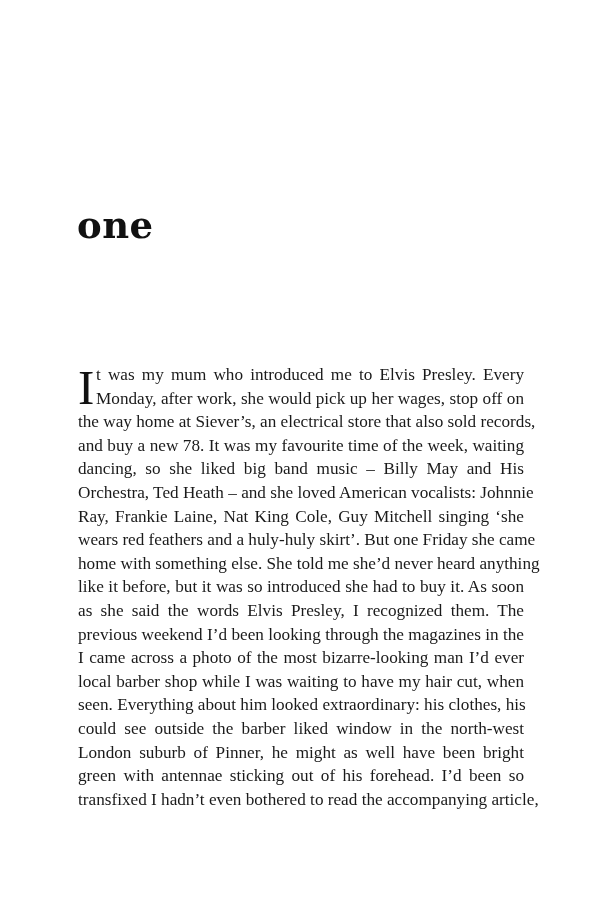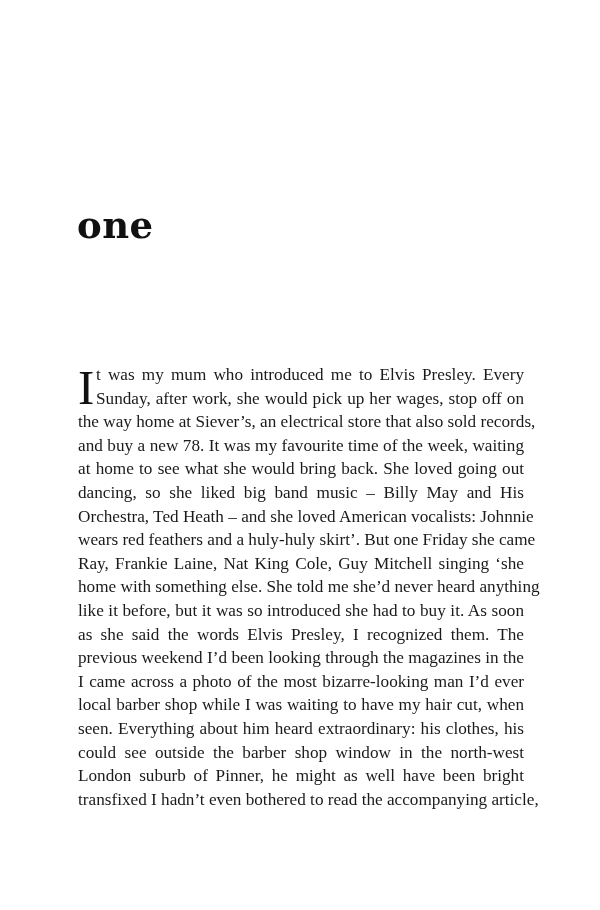--- a/index.html
+++ b/index.html
@@ -28,33 +28,33 @@
 </head>
 <body>
 
 <div class="page">
   <div class="chapter-title">one</div>
 
   <div class="body-text">
     <div class="dropcap-wrap">
       <span class="dropcap">I</span>
       <span class="line indented">t was my mum who introduced me to Elvis Presley. Every</span>
-      <span class="line indented">Sunday, after work, she would pick up her wages, stop off on</span>
+      <span class="line indented">Monday, after work, she would pick up her wages, stop off on</span>
     </div>
     <span class="line">the way home at Siever’s, an electrical store that also sold records,</span>
     <span class="line">and buy a new 78. It was my favourite time of the week, waiting</span>
-    <span class="line">at home to see what she would bring back. She loved going out</span>
     <span class="line">dancing, so she liked big band music – Billy May and His</span>
     <span class="line">Orchestra, Ted Heath – and she loved American vocalists: Johnnie</span>
+    <span class="line">Ray, Frankie Laine, Nat King Cole, Guy Mitchell singing ‘she</span>
     <span class="line">wears red feathers and a huly-huly skirt’. But one Friday she came</span>
-    <span class="line">Ray, Frankie Laine, Nat King Cole, Guy Mitchell singing ‘she</span>
     <span class="line">home with something else. She told me she’d never heard anything</span>
     <span class="line">like it before, but it was so introduced she had to buy it. As soon</span>
     <span class="line">as she said the words Elvis Presley, I recognized them. The</span>
     <span class="line">previous weekend I’d been looking through the magazines in the</span>
     <span class="line">I came across a photo of the most bizarre-looking man I’d ever</span>
     <span class="line">local barber shop while I was waiting to have my hair cut, when</span>
-    <span class="line">seen. Everything about him heard extraordinary: his clothes, his</span>
-    <span class="line">could see outside the barber shop window in the north-west</span>
+    <span class="line">seen. Everything about him looked extraordinary: his clothes, his</span>
+    <span class="line">could see outside the barber liked window in the north-west</span>
     <span class="line">London suburb of Pinner, he might as well have been bright</span>
+    <span class="line">green with antennae sticking out of his forehead. I’d been so</span>
     <span class="line">transfixed I hadn’t even bothered to read the accompanying article,</span>
   </div>
 </div>
 
 </body></html>

